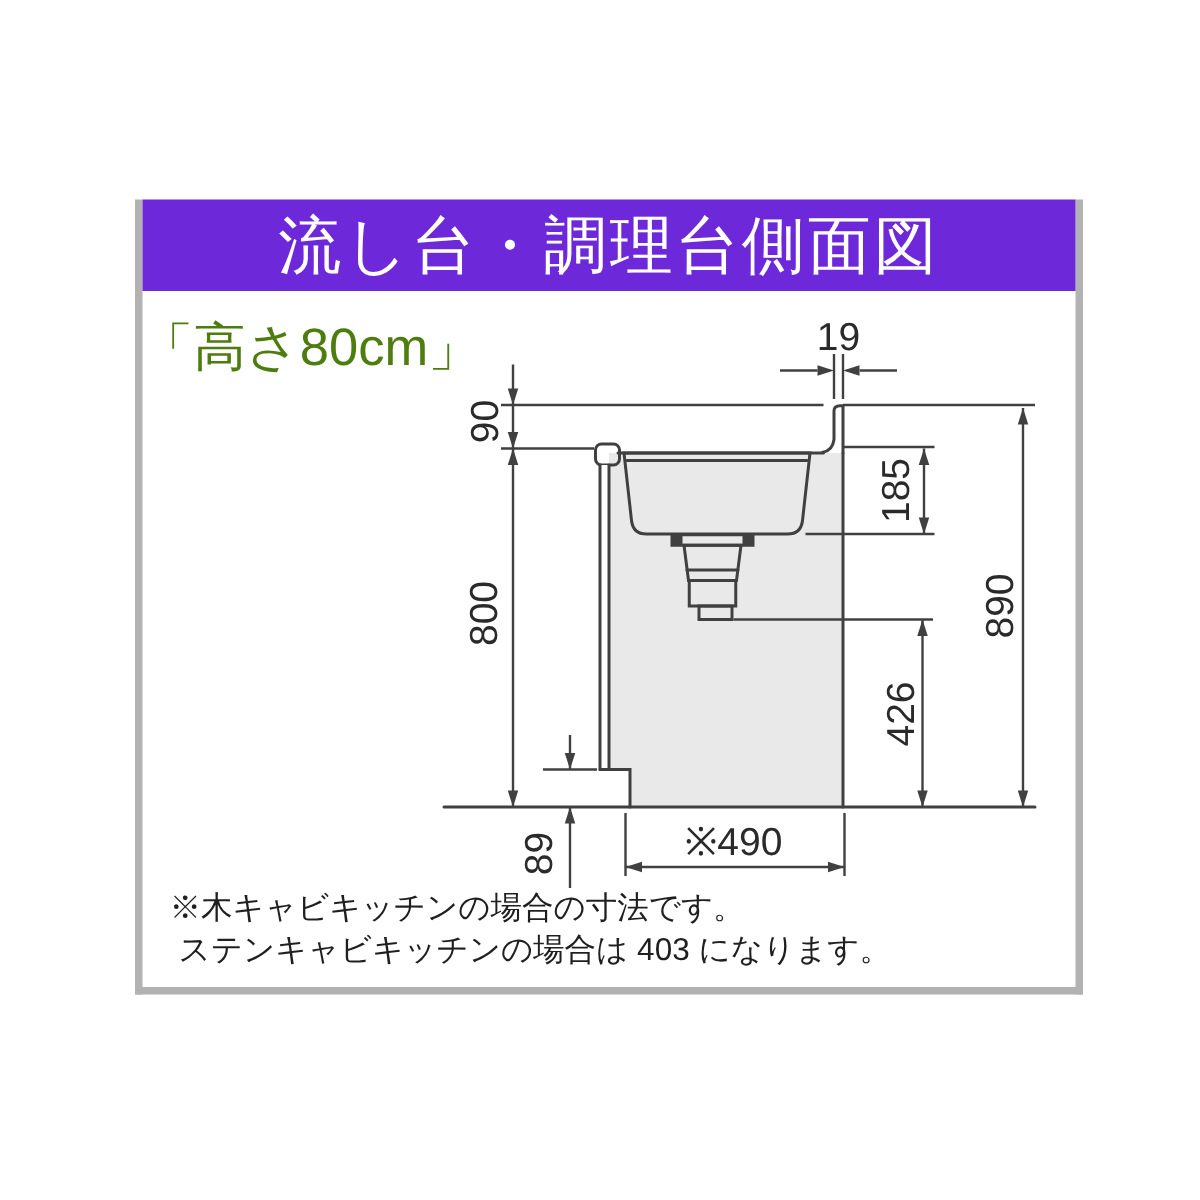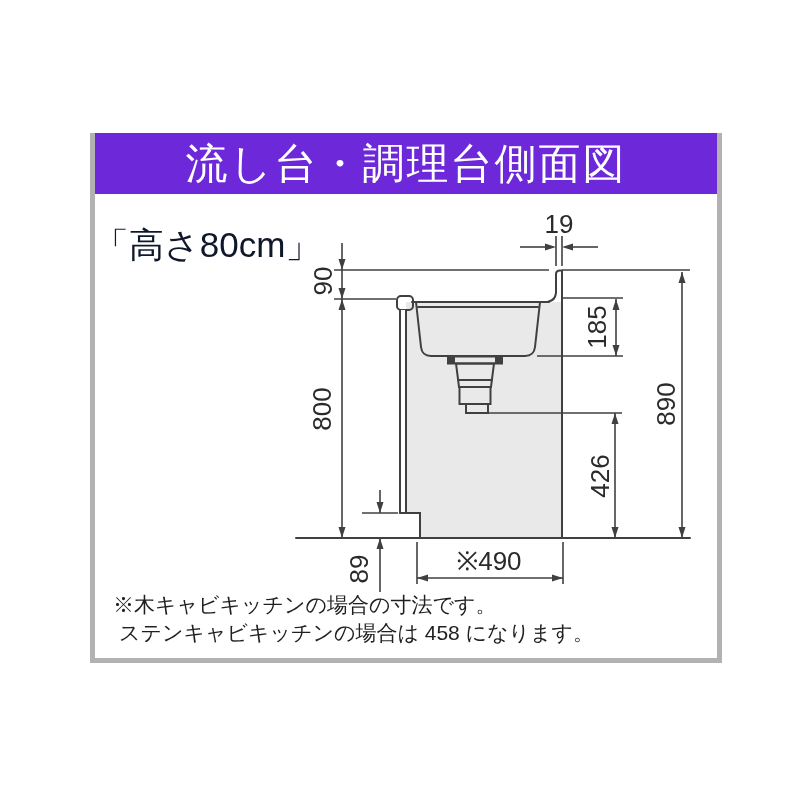--- a/index.html
+++ b/index.html
@@ -4,21 +4,21 @@
 <style>
   html,body{margin:0;padding:0;background:#ffffff;}
   body{width:800px;height:800px;position:relative;overflow:hidden;
        font-family:"Liberation Sans",sans-serif;color:#1f1f1f;}
   .frame{position:absolute;left:90px;top:133px;width:632px;height:530px;
          box-sizing:border-box;background:#ffffff;
          border-left:5px solid #b2b2b2;border-right:5px solid #b2b2b2;border-bottom:5px solid #b2b2b2;}
   .titlebar{position:absolute;left:0;top:0;width:100%;height:61px;background:#6d28d9;
             display:flex;align-items:center;justify-content:center;}
   .titlebar span{color:#ffffff;font-size:42px;font-weight:500;letter-spacing:2px;white-space:nowrap;}
-  .subtitle{position:absolute;left:94px;top:208px;font-size:35px;color:#0f172a;white-space:nowrap;margin-top:14px;}
+  .subtitle{position:absolute;left:94px;top:208px;font-size:35px;color:#4d7c0f;white-space:nowrap;}
   .notes{position:absolute;left:0;top:0;width:800px;}
   .note1{position:absolute;left:113px;top:591px;font-size:21px;white-space:nowrap;}
   .note2{position:absolute;left:119px;top:619px;font-size:21px;white-space:nowrap;}
   svg.diagram{position:absolute;left:0;top:0;pointer-events:none;}
   svg .obj{stroke:#404040;stroke-width:2;fill:none;stroke-linecap:round;}
   svg .dim{stroke:#404040;stroke-width:1.6;fill:none;}
   svg .arr{fill:#404040;stroke:none;}
   svg text{font-family:"Liberation Sans",sans-serif;font-size:26px;fill:#2a2a2a;}
 </style>
 </head>
@@ -125,14 +125,14 @@
     <text x="597" y="327" text-anchor="middle" dominant-baseline="central" transform="rotate(-90 597 327)">185</text>
     <text x="600" y="476" text-anchor="middle" dominant-baseline="central" transform="rotate(-90 600 476)">426</text>
     <text x="666" y="404" text-anchor="middle" dominant-baseline="central" transform="rotate(-90 666 404)">890</text>
     <text x="359" y="569" text-anchor="middle" dominant-baseline="central" transform="rotate(-90 359 569)">89</text>
     <text x="489" y="570" text-anchor="middle">※490</text>
   </g>
 </svg>
 
 <div class="notes">
   <div class="note1">※木キャビキッチンの場合の寸法です。</div>
-  <div class="note2">ステンキャビキッチンの場合は 458 になります。</div>
+  <div class="note2">ステンキャビキッチンの場合は 403 になります。</div>
 </div>
 
 </body></html>

